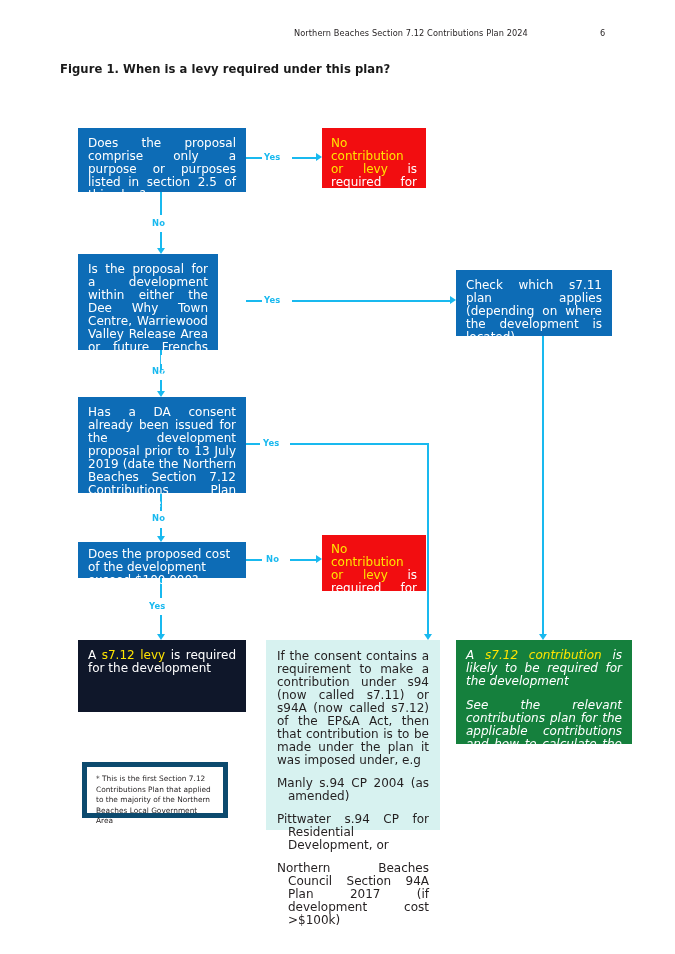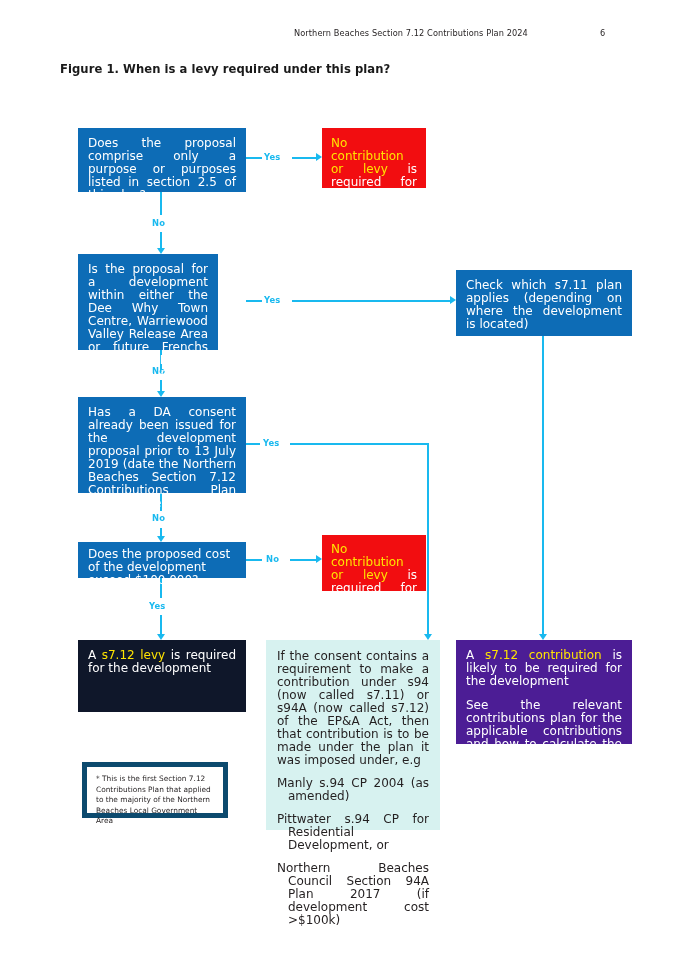--- a/index.html
+++ b/index.html
@@ -26,21 +26,21 @@
   
   .node{
     position:absolute;box-sizing:border-box;
     font-size:12px;line-height:13px;
     text-align:justify;
   }
   .node .pad{padding:9px 10px 9px 10px;}
   .blue{background:#0d6cb6;color:#ffffff;}
   .red{background:#f20d10;color:#ffffff;}
   .cyan{background:#0f172a;color:#ffffff;}
-  .teal{background:#4c1d95;color:#ffffff;}
+  .teal{background:#15803d;color:#ffffff;font-style:italic;}
   .mint{background:#d7f2f0;color:#231f20;}
   .hl{color:#ffe400;}
   .node p{margin:0;}
   .node p + p{margin-top:11px;}
   .mint p + p{margin-top:10px;}
   .hang{padding-left:11px;text-indent:-11px;text-align:justify;}
 
   
   .footnote{
     position:absolute;box-sizing:border-box;
@@ -135,21 +135,21 @@
       <p><span class="hl">No contribution or levy</span><span> is required for the development</span></p>
     </div>
   </div>
 
   <div class="node blue" style="left:78px;top:254px;width:140px;height:96px;">
     <div class="pad">
         <p>Is the proposal for a development within either the Dee Why Town Centre, Warriewood Valley Release Area or future Frenchs Forest Planned Precinct? - refer to clause 2.4</p>
       </div>
   </div>
 
-  <div class="node blue" style="left:456px;top:270px;width:176px;height:66px;">
+  <div class="node blue" style="left:456px;top:270px;width:156px;height:66px;">
     <div class="pad">
         <p>Check which s7.11 plan applies (depending on where the development is located)</p>
       </div>
   </div>
 
   <div class="node blue" style="left:78px;top:397px;width:168px;height:96px;">
     <div class="pad">
         <p>Has a DA consent already been issued for the development proposal prior to 13 July 2019 (date the Northern Beaches Section 7.12 Contributions Plan 2019* came into effect)</p>
       </div>
   </div>

